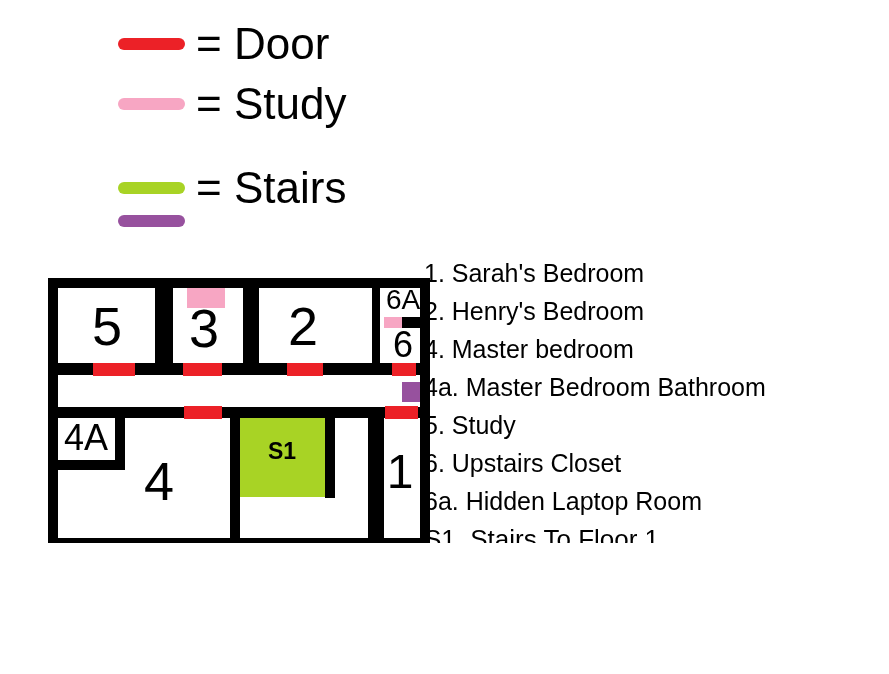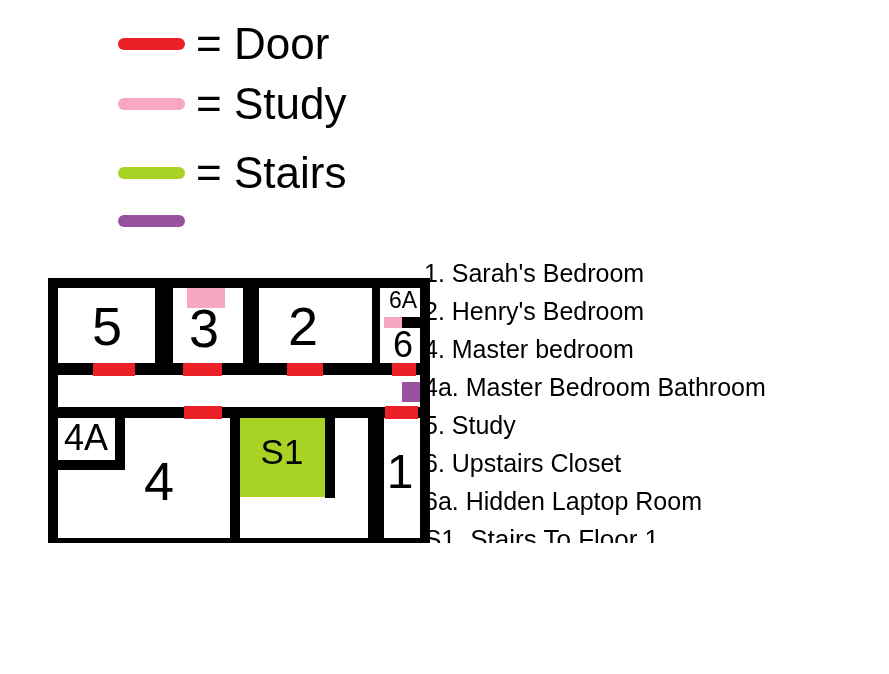--- a/index.html
+++ b/index.html
@@ -10,21 +10,21 @@
   .swatch{width:67px;height:12px;border-radius:6px;flex:0 0 auto;}
   .legend-label{font-size:44px;line-height:1;white-space:nowrap;}
   .legend-label.bold{font-weight:700;}
   
   .plan{position:absolute;left:48px;top:278px;width:382px;height:270px;
         border:10px solid #000;box-sizing:border-box;background:#fff;}
   .wall{position:absolute;background:#000;}
   .marker{position:absolute;}
   .room-label{position:absolute;transform:translate(-50%,-50%);line-height:1;white-space:nowrap;}
   .fs54{font-size:54px;} .fs48{font-size:48px;} .fs36{font-size:36px;}
-  .fs28{font-size:23px;} .fs33{font-size:35px;font-weight:400;}
+  .fs28{font-size:28px;} .fs33{font-size:23px;font-weight:700;}
   .hallway-label{position:absolute;left:0;width:100%;top:92px;text-align:center;
                  font-size:26px;line-height:1;}
   
   .floor-title{position:absolute;left:48px;top:538px;width:382px;
                font-size:50px;font-weight:700;line-height:1;}
   
   .room-list{position:absolute;left:424px;top:254px;font-size:25px;line-height:38px;white-space:nowrap;}
   .room-list .bold{font-weight:400;font-size:26px;}
 </style>
 </head>
@@ -34,21 +34,21 @@
 
   <div>
     <div class="legend-row" style="top:17px;">
       <span class="swatch" style="background-color: rgb(236, 33, 39);"></span>
       <span class="legend-label">= Door</span>
     </div>
     <div class="legend-row" style="top:77px;">
       <span class="swatch" style="background-color: rgb(247, 166, 195);"></span>
       <span class="legend-label">= Study</span>
     </div>
-    <div class="legend-row" style="top:146px;">
+    <div class="legend-row" style="top:161px;">
       <span class="swatch" style="background-color: rgb(168, 211, 37);"></span>
       <span class="legend-label">= Stairs</span>
     </div>
     <div class="legend-row" style="top:194px;">
       <span class="swatch" style="background-color: rgb(151, 81, 158);"></span>
     </div>
   </div>
 
   <div class="plan">
 

